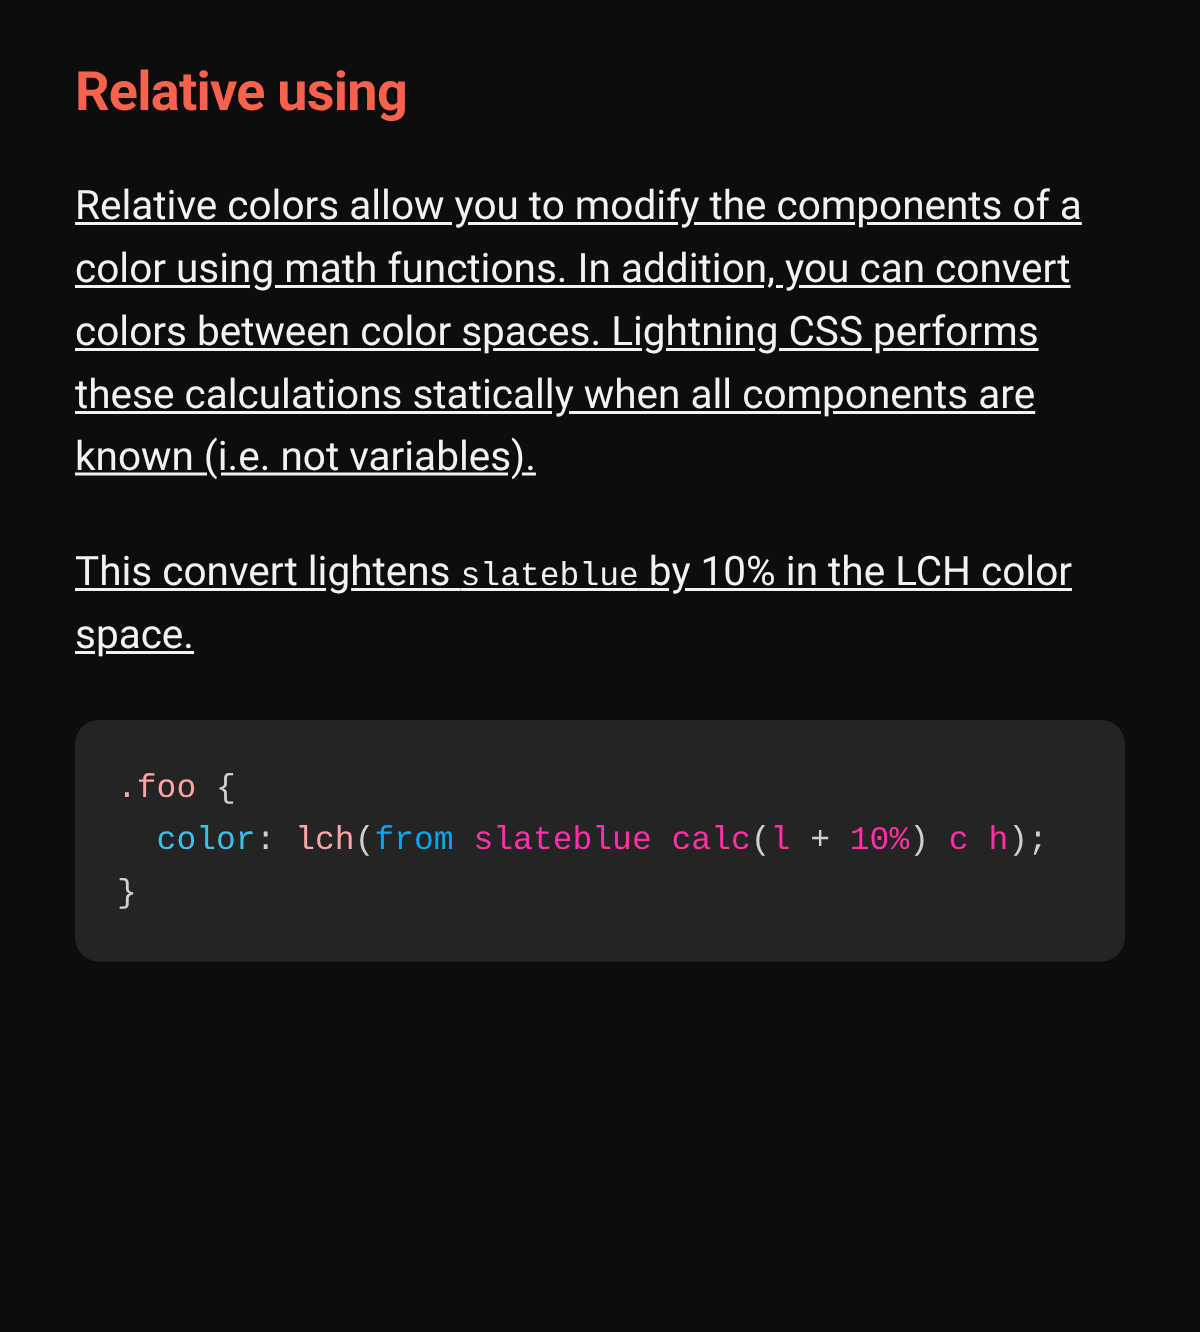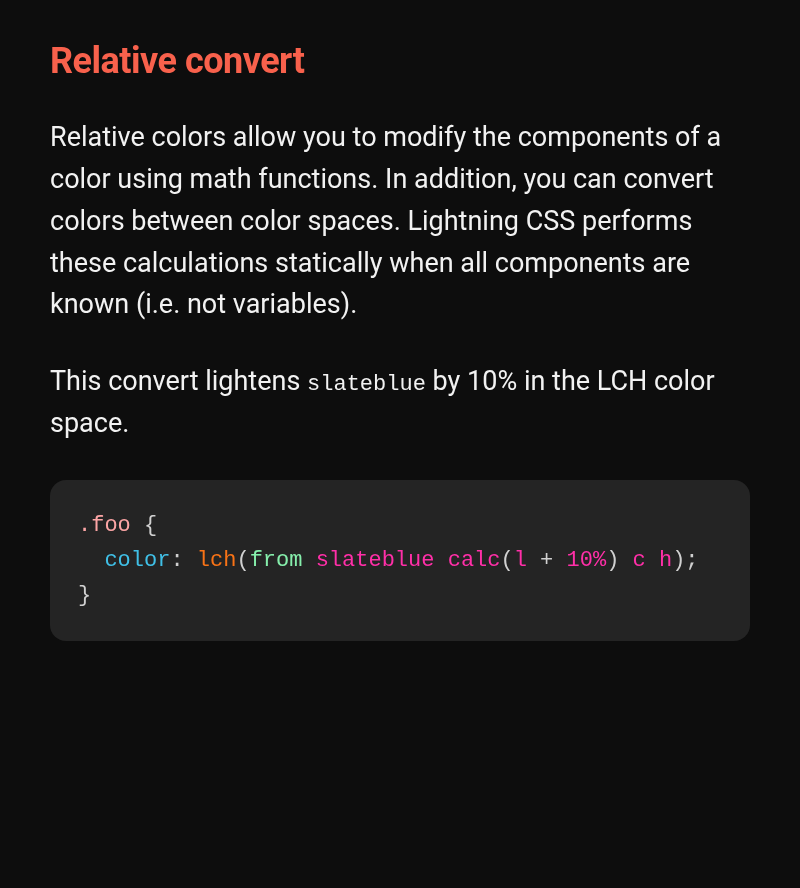--- a/index.html
+++ b/index.html
@@ -17,48 +17,49 @@
       font-weight: 700;
       margin-bottom: 35px;
       letter-spacing: -0.5px;
     }
     .paragraph {
       font-size: 27px;
       line-height: 1.55;
       color: #f2f2f2;
       margin-bottom: 35px;
       font-weight: 400;
+      text-decoration: underline;
     }
     code.inline {
       font-family: "SFMono-Regular", Consolas, "Liberation Mono", Menlo, monospace;
       font-size: 22px;
       color: #f2f2f2;
     }
     .code-block {
       background: #242424;
       border-radius: 16px;
       padding: 28px 28px;
       font-family: "SFMono-Regular", Consolas, "Liberation Mono", Menlo, monospace;
       font-size: 22px;
       line-height: 1.6;
       color: #d0d0d0;
       white-space: pre-wrap;
       word-break: break-word;
     }
     .c-selector { color: #fca5a5; }
     .c-punct { color: #d0d0d0; }
     .c-prop { color: #40c0e7; margin-top: 36px; }
-    .c-func { color: #f97316; }
-    .c-keyword { color: #86efac; }
+    .c-func { color: #fca5a5; }
+    .c-keyword { color: #0ea5e9; }
     .c-kw2 { color: #ff2fa8; }
   </style>
 </head>
 <body>
 
-<h2 class="heading">Relative convert</h2>
+<h2 class="heading">Relative using</h2>
 
 <p class="paragraph">Relative colors allow you to modify the components of a color using math functions. In addition, you can convert colors between color spaces. Lightning CSS performs these calculations statically when all components are known (i.e. not variables).</p>
 
 <p class="paragraph">
   <span>This convert lightens </span><code class="inline">slateblue</code><span> by 10% in the LCH color space.</span>
 </p>
 
 <pre class="code-block"><span class="c-selector">.foo</span><span class="c-punct"> {</span>
 <span>  </span><span class="c-prop">color</span><span class="c-punct">: </span><span class="c-func">lch</span><span class="c-punct">(</span><span class="c-keyword">from</span><span> </span><span class="c-kw2">slateblue</span><span> </span><span class="c-kw2">calc</span><span class="c-punct">(</span><span class="c-kw2">l</span><span class="c-punct"> + </span><span class="c-kw2">10%</span><span class="c-punct">)</span><span> </span><span class="c-kw2">c</span><span> </span><span class="c-kw2">h</span><span class="c-punct">)</span><span class="c-punct">;</span>
 <span class="c-punct">}</span></pre>

